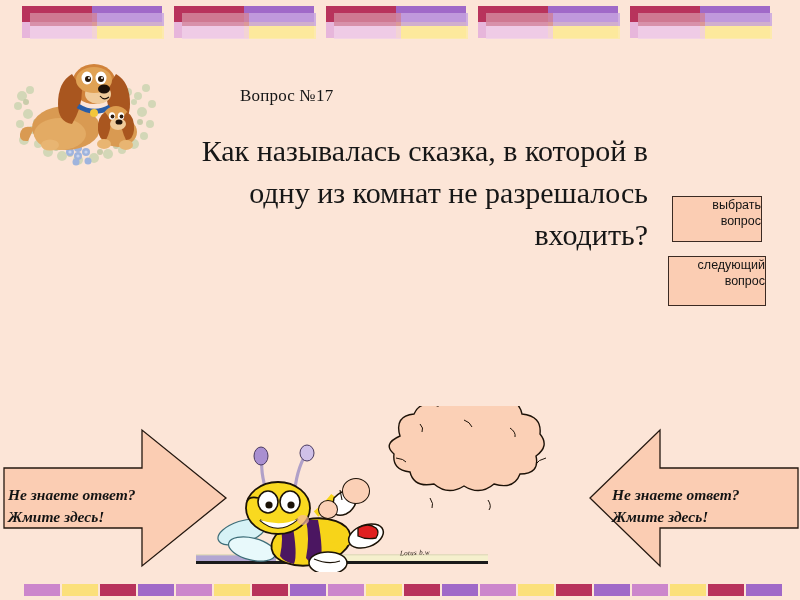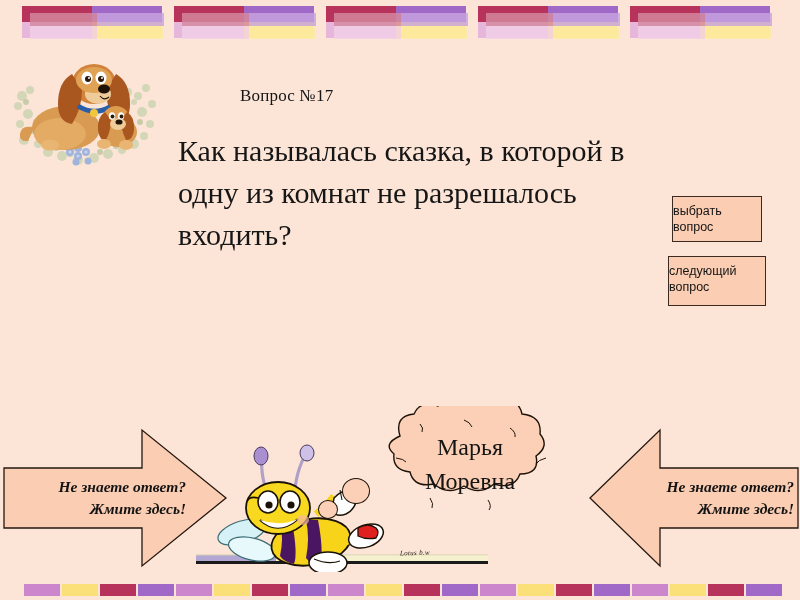--- a/index.html
+++ b/index.html
@@ -89,59 +89,59 @@
     font-size: 17px;
     color: #161616;
     font-family: "Liberation Serif", serif;
     letter-spacing: .2px;
   }
   .q-text {
     position: absolute;
     left: 178px;
     top: 130px;
     width: 470px;
-    text-align: left;
+    text-align: right;
     font-size: 30px;
     line-height: 42px;
     color: #161616;
     font-family: "Liberation Serif", serif;
   }
 
   
   .nav-btn {
     position: absolute;
     background: #fbcdb3;
     border: 1px solid #3b2a22;
     box-sizing: border-box;
-    text-align: left;
+    text-align: right;
     font-family: "Liberation Sans", sans-serif;
     font-size: 12.5px;
     line-height: 16px;
     color: #141414;
-    padding-top: 6px;
     cursor: pointer;
   }
   .btn-select { left: 672px; top: 196px; width: 90px; height: 46px; }
   .btn-next   { left: 668px; top: 256px; width: 98px; height: 50px; }
 
   
   .arrow {
     position: absolute;
     cursor: pointer;
   }
   .arrow-label {
     position: absolute;
     font-family: "Liberation Serif", serif;
     font-style: italic;
     font-weight: bold;
     font-size: 15.5px;
     line-height: 22px;
     color: #141414;
-    text-align: right;
+    text-align: left;
     pointer-events: none;
+    margin-top: 8px;
   }
   .arrow-left  { left: 2px;  top: 428px; width: 226px; height: 140px; }
   .arrow-right { left: 588px; top: 428px; width: 212px; height: 140px; }
   .lab-left  { left: 8px;   top: 476px; width: 178px; }
   .lab-right { left: 612px; top: 476px; width: 182px; }
 
   
   .bee-art {
     position: absolute;
     left: 208px;
@@ -467,24 +467,20 @@
       <path d="M150 22 q6 4 5 9" stroke="#1d1208" stroke-width="1" fill="none"></path>
       <path d="M36 52 q8 1 10 4" stroke="#1d1208" stroke-width="1" fill="none"></path>
       <path d="M186 52 q-8 2 -10 6" stroke="#1d1208" stroke-width="1" fill="none"></path>
       <path d="M70 92 q4 6 2 10" stroke="#1d1208" stroke-width="1" fill="none"></path>
       <path d="M128 94 q4 6 1 10" stroke="#1d1208" stroke-width="1" fill="none"></path>
     </svg>
   </div>
   <div class="bubble-dot" style="left:342px; top:478px; width:26px; height:24px;"></div>
   <div class="bubble-dot" style="left:318px; top:500px; width:18px; height:17px;"></div>
 
-  <div class="bubble-text">
-    <div>Марья</div>
-    <div>Моревна</div>
-  </div>
 
   <div class="bottom-strip" id="botStrip">
       <div class="bot-block" style="left: 24px; background: rgb(204, 134, 204);"></div>
       <div class="bot-block" style="left: 62px; background: rgb(251, 224, 122);"></div>
       <div class="bot-block" style="left: 100px; background: rgb(184, 51, 92);"></div>
       <div class="bot-block" style="left: 138px; background: rgb(160, 105, 200);"></div>
       <div class="bot-block" style="left: 176px; background: rgb(204, 134, 204);"></div>
       <div class="bot-block" style="left: 214px; background: rgb(251, 224, 122);"></div>
       <div class="bot-block" style="left: 252px; background: rgb(184, 51, 92);"></div>
       <div class="bot-block" style="left: 290px; background: rgb(160, 105, 200);"></div>

